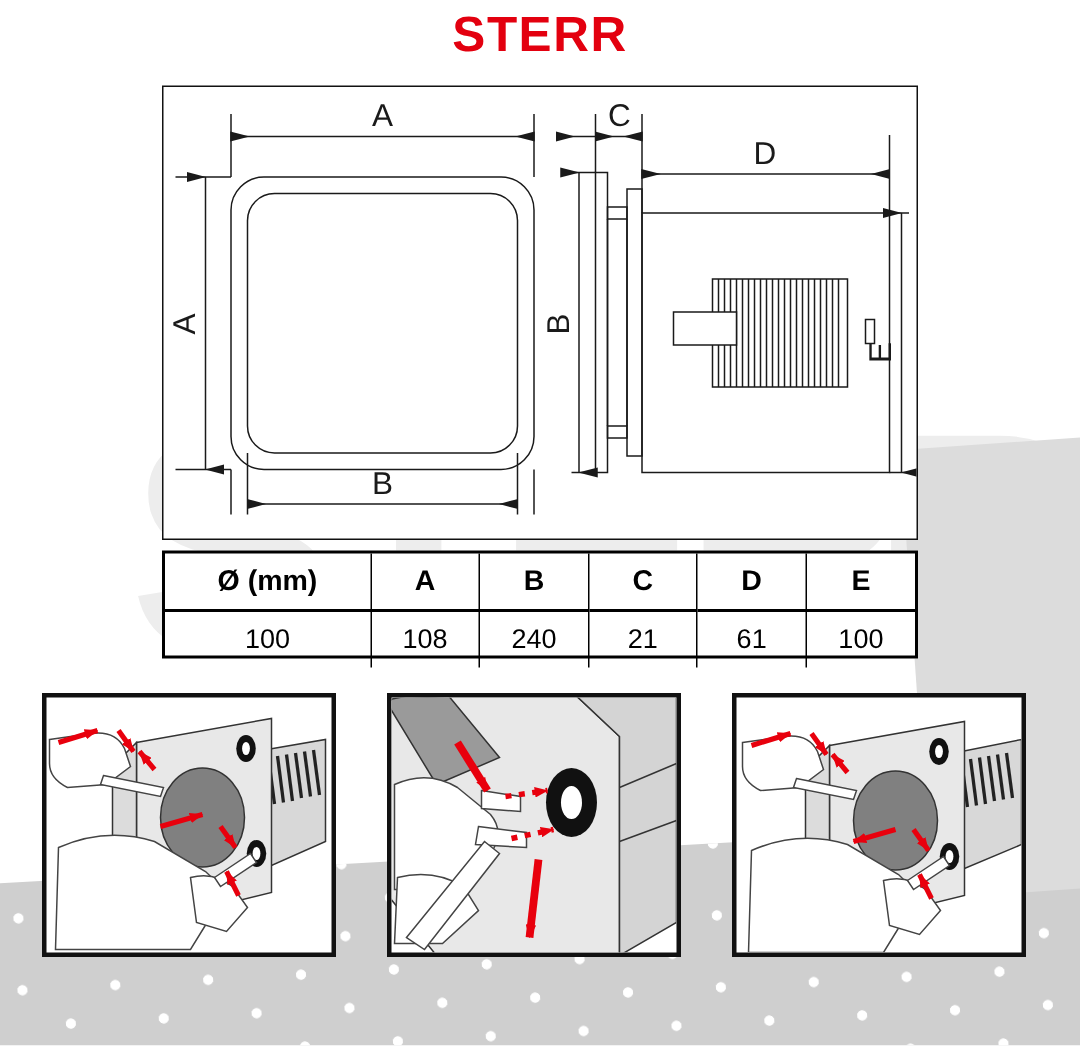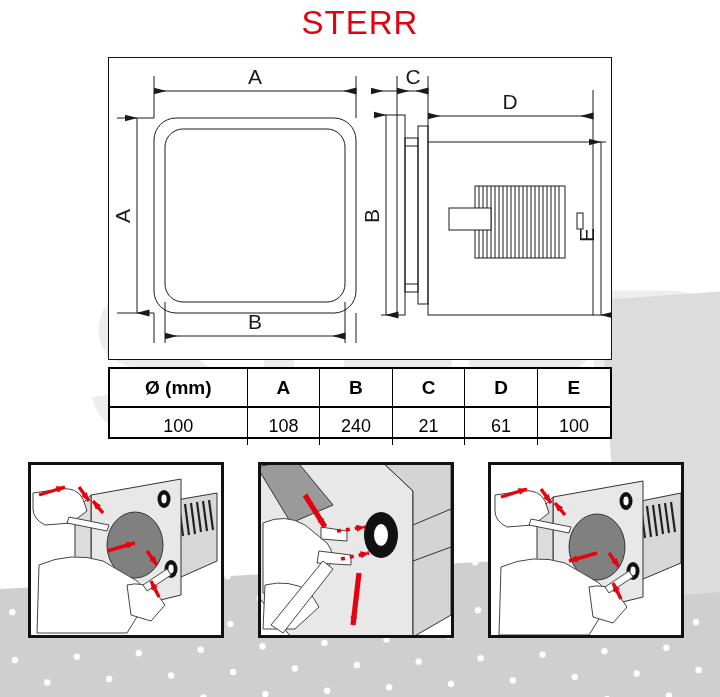--- a/index.html
+++ b/index.html
@@ -28,21 +28,21 @@
       background-image:
         radial-gradient(circle, #ffffff 3.2px, rgba(255,255,255,0) 3.6px),
         radial-gradient(circle, #ffffff 3.2px, rgba(255,255,255,0) 3.6px);
       background-size:62px 48px,62px 48px;
       background-position:0 0,31px 24px;}
   .band-right{position:absolute;left:600px;top:300px;width:130px;height:300px;
       background:#dcdcdc;transform:rotate(-4deg);transform-origin:left top;}
 
   
   .logo{position:absolute;left:0;top:4px;width:720px;text-align:center;
-        font-size:33px;font-weight:normal;letter-spacing:1px;
+        font-size:33px;font-weight:bold;letter-spacing:1px;
         font-family:"Liberation Sans",sans-serif;}
 
   
   .drawing{position:absolute;left:108px;top:57px;width:504px;height:303px;
            border:1.3px solid #111;background:#fff;box-sizing:border-box;}
   .drawing svg{display:block;}
 
   
   .spec{position:absolute;left:108px;top:367px;width:504px;height:72px;
         border:2.6px solid #000;background:#fff;box-sizing:border-box;}

